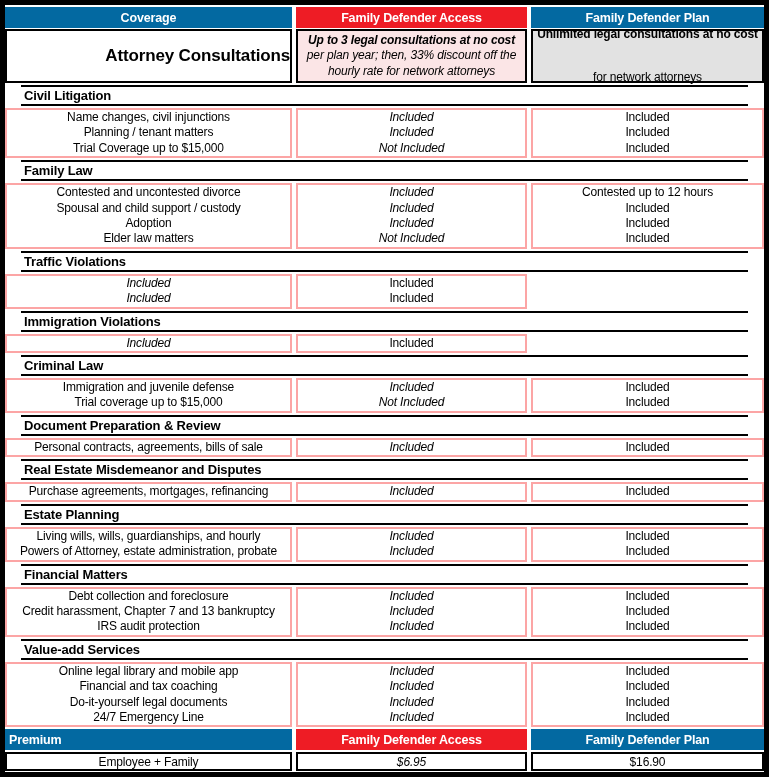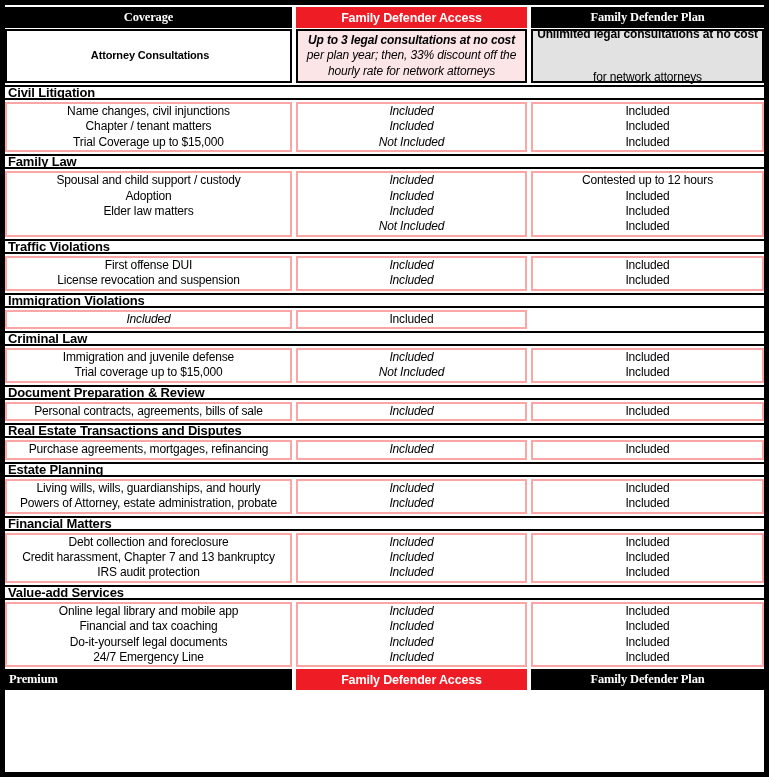--- a/index.html
+++ b/index.html
@@ -10,37 +10,37 @@
     letter-spacing:-0.15px;overflow:hidden;
   }
   
   .grid3{display:grid;grid-template-columns:287px 231px 233px;column-gap:4px;}
   
   .hdr-row{height:21px;margin-top:2px;}
   .hdr-cell{
     box-sizing:border-box;height:21px;display:flex;align-items:center;justify-content:center;
     font-weight:bold;font-size:12.5px;color:#fff;
   }
-  .hdr-black{background:#000000;font-family:Liberation Serif, serif;}
+  .hdr-black{background:#0369a1;}
   .hdr-red{background:#ee1c25;align-items:center;}
   .hdr-left{justify-content:flex-start;padding-left:4px;}
   
   .att-row{margin-top:1px;}
   .att-cell{
     box-sizing:border-box;border:2px solid #000;height:54px;
     display:flex;flex-direction:column;justify-content:center;
     font-size:12px;text-align:center;line-height:15.5px;
   }
-  .att-label{background:#fff;align-items:center;padding-left:3px;font-weight:bold;font-size:11px;text-align:left;}
+  .att-label{background:#fff;align-items:flex-end;padding-left:3px;font-weight:bold;font-size:17px;text-align:left;}
   .bold-line{font-weight:bold;}
   .bg-pink{background:#fbe5e6;font-style:italic;}
   .bg-gray{background:#e2e2e2;gap:28px;}
   
   .sec-title{
-    box-sizing:border-box;height:15px;margin:2px 0;
+    box-sizing:border-box;height:21px;margin:2px 16px;
     border-top:2px solid #000;border-bottom:2px solid #000;
     display:flex;align-items:center;padding-left:3px;
     font-weight:bold;font-size:13px;background:#fff;
   }
   
   .block .cell{
     box-sizing:border-box;border:2px solid #fca5a5;background:#fff;
     text-align:center;font-size:12px;padding:0;
   }
   .block .line{line-height:15.4px;white-space:nowrap;}
@@ -82,39 +82,40 @@
     </div>
   </div>
 
   <div id="sections">
       <div class="sec-title">
         <span>Civil Litigation</span>
       </div>
       <div class="grid3 block">
         <div class="cell">
           <div class="line">Name changes, civil injunctions</div>
-          <div class="line">Chapter / tenant matters</div>
+          <div class="line">Planning / tenant matters</div>
           <div class="line">Trial Coverage up to $15,000</div>
         </div>
         <div class="cell bg-pink">
           <div class="line">Included</div>
           <div class="line">Included</div>
           <div class="line">Not Included</div>
         </div>
         <div class="cell bg-gray">
           <div class="line">Included</div>
           <div class="line">Included</div>
           <div class="line">Included</div>
         </div>
       </div>
       <div class="sec-title">
         <span>Family Law</span>
       </div>
       <div class="grid3 block">
         <div class="cell">
+          <div class="line">Contested and uncontested divorce</div>
           <div class="line">Spousal and child support / custody</div>
           <div class="line">Adoption</div>
           <div class="line">Elder law matters</div>
         </div>
         <div class="cell bg-pink">
           <div class="line">Included</div>
           <div class="line">Included</div>
           <div class="line">Included</div>
           <div class="line">Not Included</div>
         </div>
@@ -122,24 +123,20 @@
           <div class="line">Contested up to 12 hours</div>
           <div class="line">Included</div>
           <div class="line">Included</div>
           <div class="line">Included</div>
         </div>
       </div>
       <div class="sec-title">
         <span>Traffic Violations</span>
       </div>
       <div class="grid3 block">
-        <div class="cell">
-          <div class="line">First offense DUI</div>
-          <div class="line">License revocation and suspension</div>
-        </div>
         <div class="cell bg-pink">
           <div class="line">Included</div>
           <div class="line">Included</div>
         </div>
         <div class="cell bg-gray">
           <div class="line">Included</div>
           <div class="line">Included</div>
         </div>
       </div>
       <div class="sec-title">
@@ -178,21 +175,21 @@
           <div class="line">Personal contracts, agreements, bills of sale</div>
         </div>
         <div class="cell bg-pink">
           <div class="line">Included</div>
         </div>
         <div class="cell bg-gray">
           <div class="line">Included</div>
         </div>
       </div>
       <div class="sec-title">
-        <span>Real Estate Transactions and Disputes</span>
+        <span>Real Estate Misdemeanor and Disputes</span>
       </div>
       <div class="grid3 block">
         <div class="cell">
           <div class="line">Purchase agreements, mortgages, refinancing</div>
         </div>
         <div class="cell bg-pink">
           <div class="line">Included</div>
         </div>
         <div class="cell bg-gray">
           <div class="line">Included</div>
@@ -265,14 +262,25 @@
       <span>Premium</span>
     </div>
     <div class="hdr-cell hdr-red">
       <span>Family Defender Access</span>
     </div>
     <div class="hdr-cell hdr-black">
       <span>Family Defender Plan</span>
     </div>
   </div>
 
+  <div class="grid3 bottom-row">
+    <div class="cell">
+      <span>Employee + Family</span>
+    </div>
+    <div class="cell bg-pink">
+      <span>$6.95</span>
+    </div>
+    <div class="cell bg-gray">
+      <span>$16.90</span>
+    </div>
+  </div>
 
 </div>
 
 </body></html>

